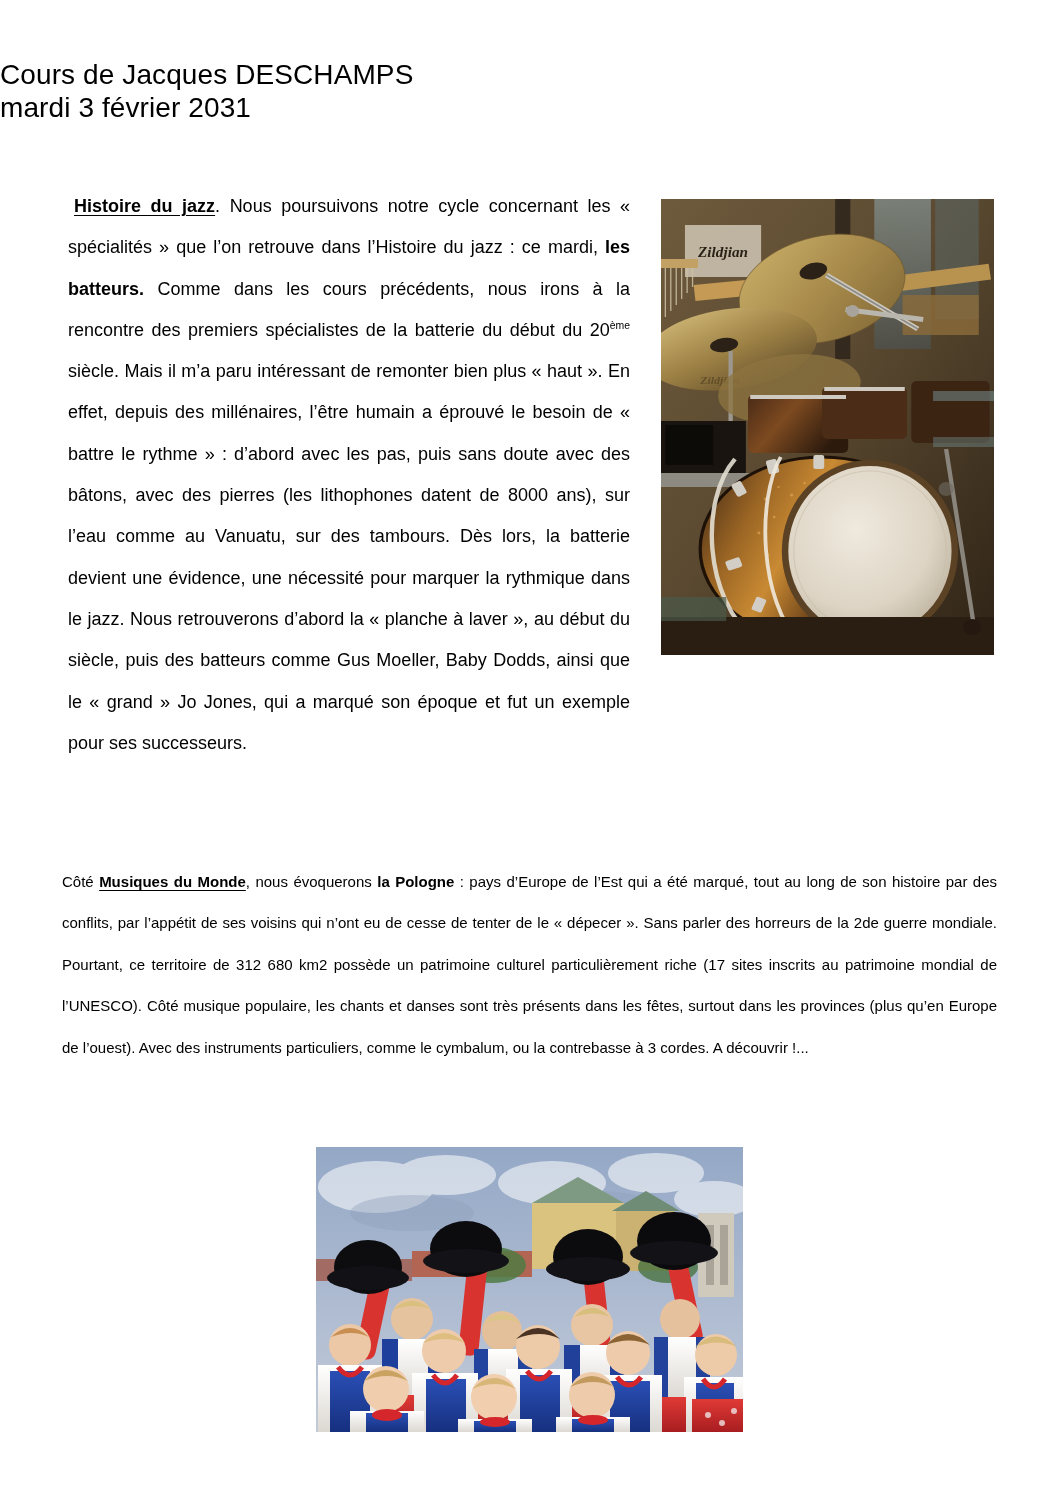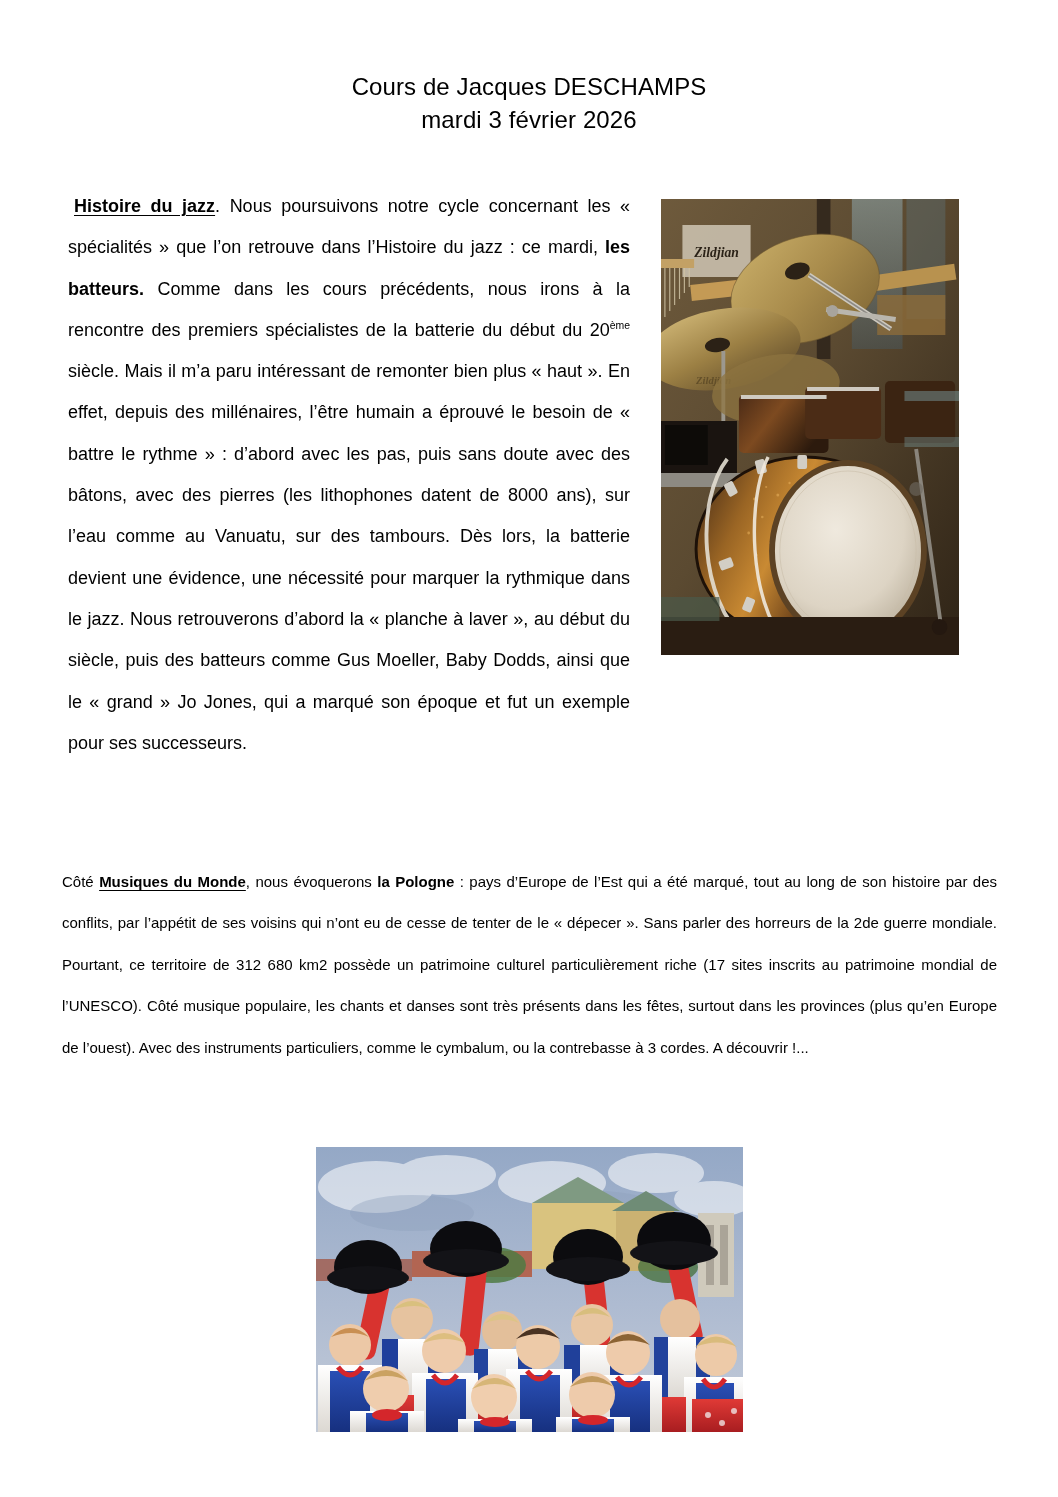--- a/index.html
+++ b/index.html
@@ -22,25 +22,24 @@
     height: 1497px;
     background: #ffffff;
   }
 
   
   .header {
     position: absolute;
     left: 0;
     top: 58px;
     width: 1058px;
-    text-align: center;
-    font-size: 24px;
+    text-align: left;
+    font-size: 28px;
     line-height: 33px;
     letter-spacing: 0.1px;
-    margin-top: 12px;
   }
   .header div { white-space: nowrap; }
 
   
   .para1 {
     position: absolute;
     left: 68px;
     top: 168px;
     width: 562px;
     font-size: 18px;
@@ -74,39 +73,39 @@
 
   
   .fig {
     position: absolute;
     overflow: hidden;
     background: #2a1d12;
   }
   #drum-figure {
     left: 661px;
     top: 199px;
-    width: 298px;
+    width: 333px;
     height: 456px;
   }
   #dancers-figure {
     left: 316px;
     top: 1147px;
     width: 427px;
     height: 285px;
   }
   .fig svg { display: block; width: 100%; height: 100%; }
 </style>
 </head>
 <body>
 
 <div class="page">
 
   <div class="header">
     <div>Cours de Jacques DESCHAMPS</div>
-    <div>mardi 3 février 2026</div>
+    <div>mardi 3 février 2031</div>
   </div>
 
   <div class="fig" id="drum-figure">
     <svg viewBox="0 0 306 456" preserveAspectRatio="none" aria-hidden="true">
       <defs>
         <linearGradient id="bgWall" x1="0" y1="0" x2="1" y2="1">
           <stop offset="0%" stop-color="#6e5a3c"></stop>
           <stop offset="45%" stop-color="#5b4a31"></stop>
           <stop offset="100%" stop-color="#2e2316"></stop>
         </linearGradient>

